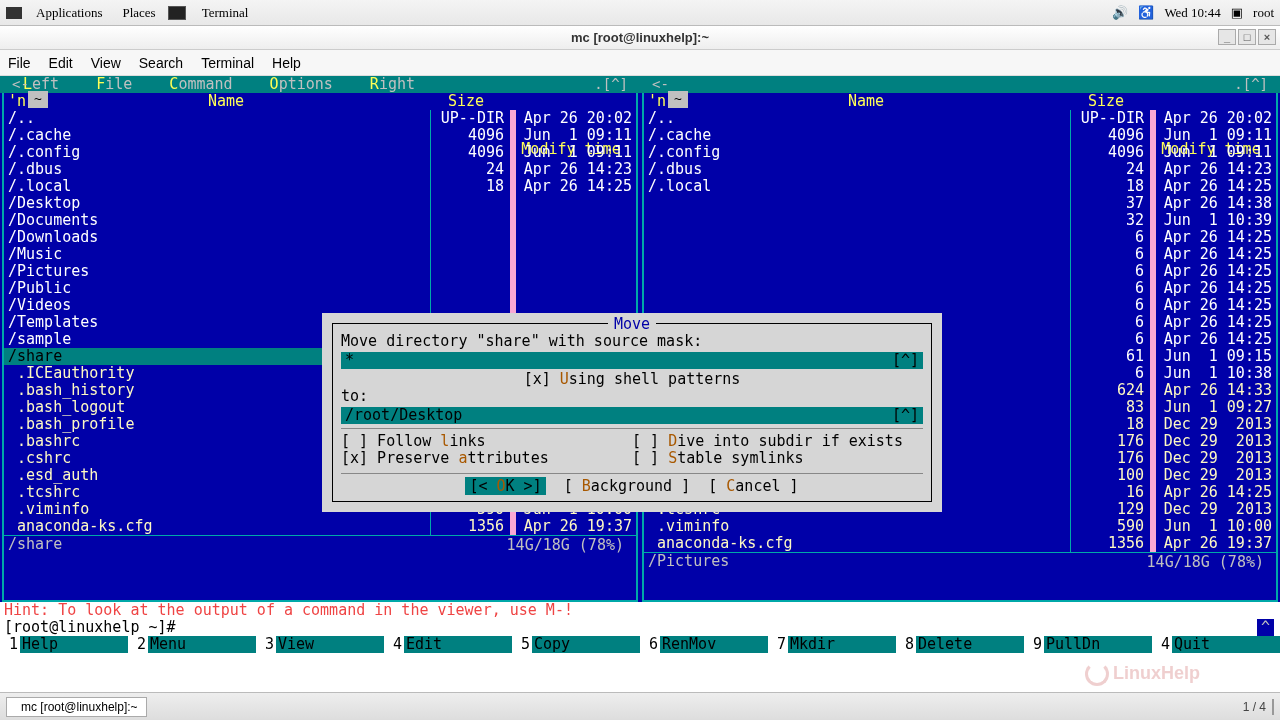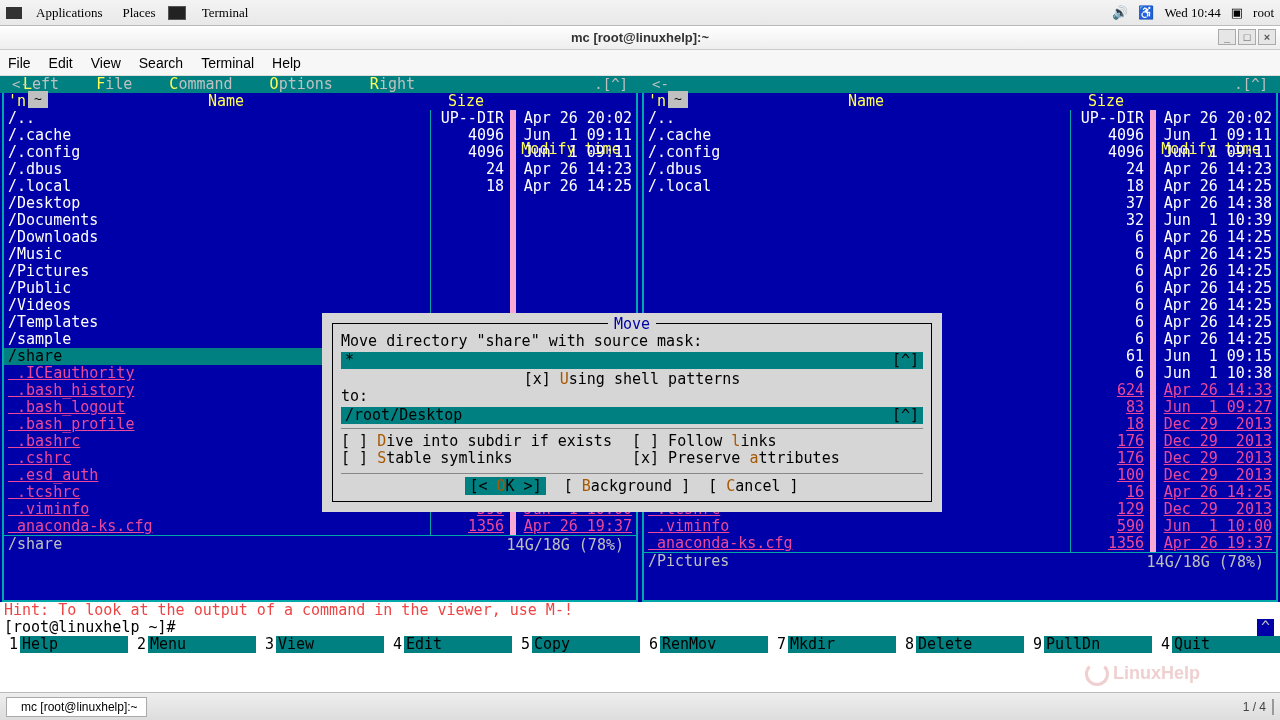--- a/index.html
+++ b/index.html
@@ -24,21 +24,21 @@
 .mc-top .m-item b { color:#ffff55; font-weight:normal; }
 
 .panels { display:flex; }
 .panel { flex:1; border:2px solid #00a8a8; border-top:none; margin:0 2px; position:relative; }
 .panel .hdr { display:flex; background:#0000a8; color:#ffff55; height:17px; }
 .panel .hdr div { text-align:center; }
 .panel .caret { position:absolute; top:-17px; right:8px; color:#c0c0c0; font-size:14px;}
 .panel .caretl { position:absolute; top:-17px; left:8px; color:#c0c0c0; font-size:14px;}
 .row { display:flex; height:17px; color:#00ffff; }
 .row.dir { color:#ffffff; }
-.row.file { color:#ec4899;text-decoration:underline; }
+.row.file { color:#fef9c3; }
 .row.sel { background:#008080; color:#000; }
 .row .c-n { flex:1; padding-left:4px; white-space:pre; overflow:hidden; }
 .row .c-s { width:80px; text-align:right; padding-right:6px; border-left:1px solid #00a8a8; }
 .row .c-t { width:126px; text-align:right; padding-right:4px; border-left:6px solid #f9a8d4; white-space:pre;}
 .hdr .c-n{flex:1;text-align:center;} .hdr .c-s{width:80px;} .hdr .c-t{width:130px;margin-top:48px;}
 .status { border-top:1px solid #00a8a8; height:18px; color:#c0c0c0; padding-left:4px; position:relative;}
 .status .du { position:absolute; right:12px; bottom:-1px; color:#c0c0c0; }
 .tilde { position:absolute; top:-2px; left:24px; background:#c0c0c0; color:#000; padding:0 6px; font-size:13px; }
 
 .hint { background:#fff; color:#ef4444; padding:0 4px; height:17px; }
@@ -412,26 +412,26 @@
             <span>[^]</span>
           </div>
         <div class="dline" style="text-align:center;">[x] <span class="hl">U</span>sing shell patterns</div>
         <div class="dline">to:</div>
         <div class="field">
             <span>/root/Desktop</span>
             <span>[^]</span>
           </div>
         <div style="border-top:1px solid #888;margin-top:4px;padding-top:4px;display:flex;">
           <div style="flex:1;">
+            <div class="dline">[ ] Follow <span class="hl">l</span>inks</div>
+            <div class="dline">[x] Preserve <span class="hl">a</span>ttributes</div>
+          </div>
+          <div style="flex:1;">
             <div class="dline">[ ] <span class="hl">D</span>ive into subdir if exists</div>
             <div class="dline">[ ] <span class="hl">S</span>table symlinks</div>
-          </div>
-          <div style="flex:1;">
-            <div class="dline">[ ] Follow <span class="hl">l</span>inks</div>
-            <div class="dline">[x] Preserve <span class="hl">a</span>ttributes</div>
           </div>
         </div>
         <div class="btns">
           <span class="btn-ok">[&lt; <span class="hl">O</span>K &gt;]</span>&nbsp;
           <span>[ <span class="hl">B</span>ackground ]</span>&nbsp;
           <span>[ <span class="hl">C</span>ancel ]</span>
         </div>
       </div>
     </div>
   </div>

